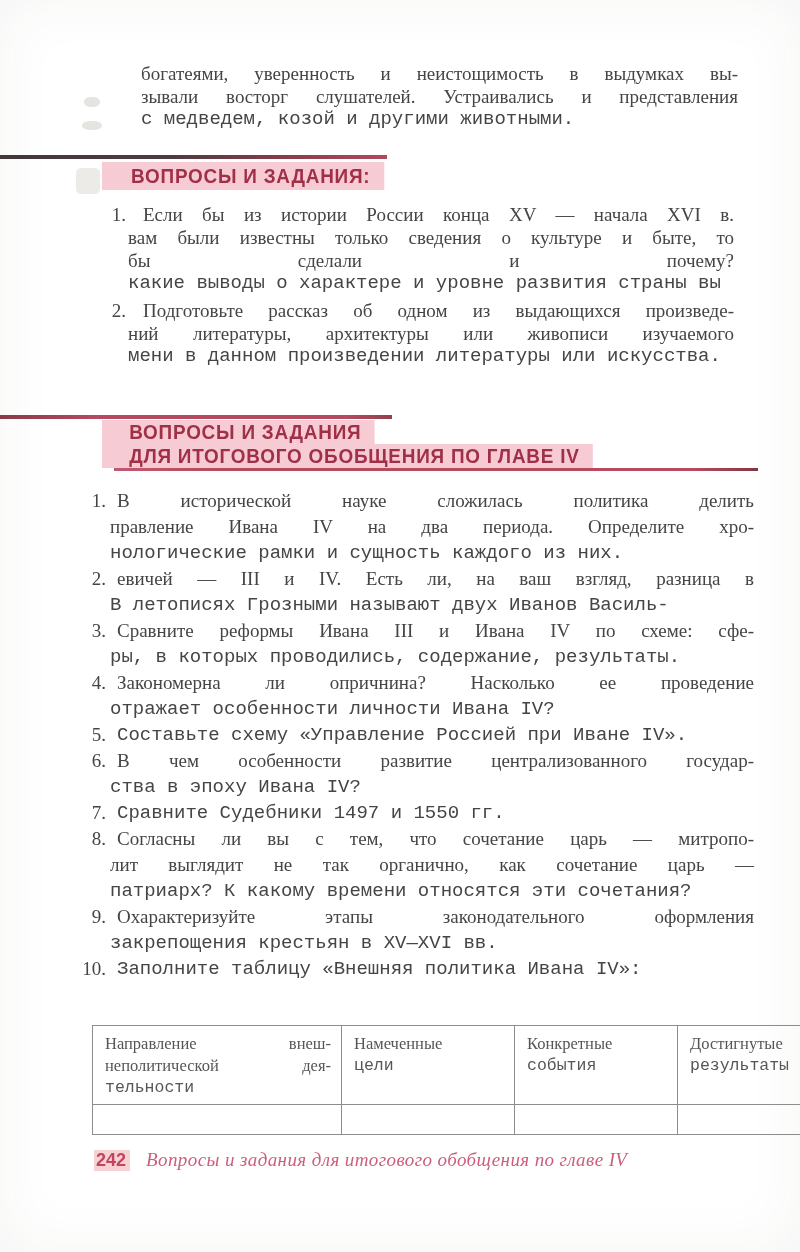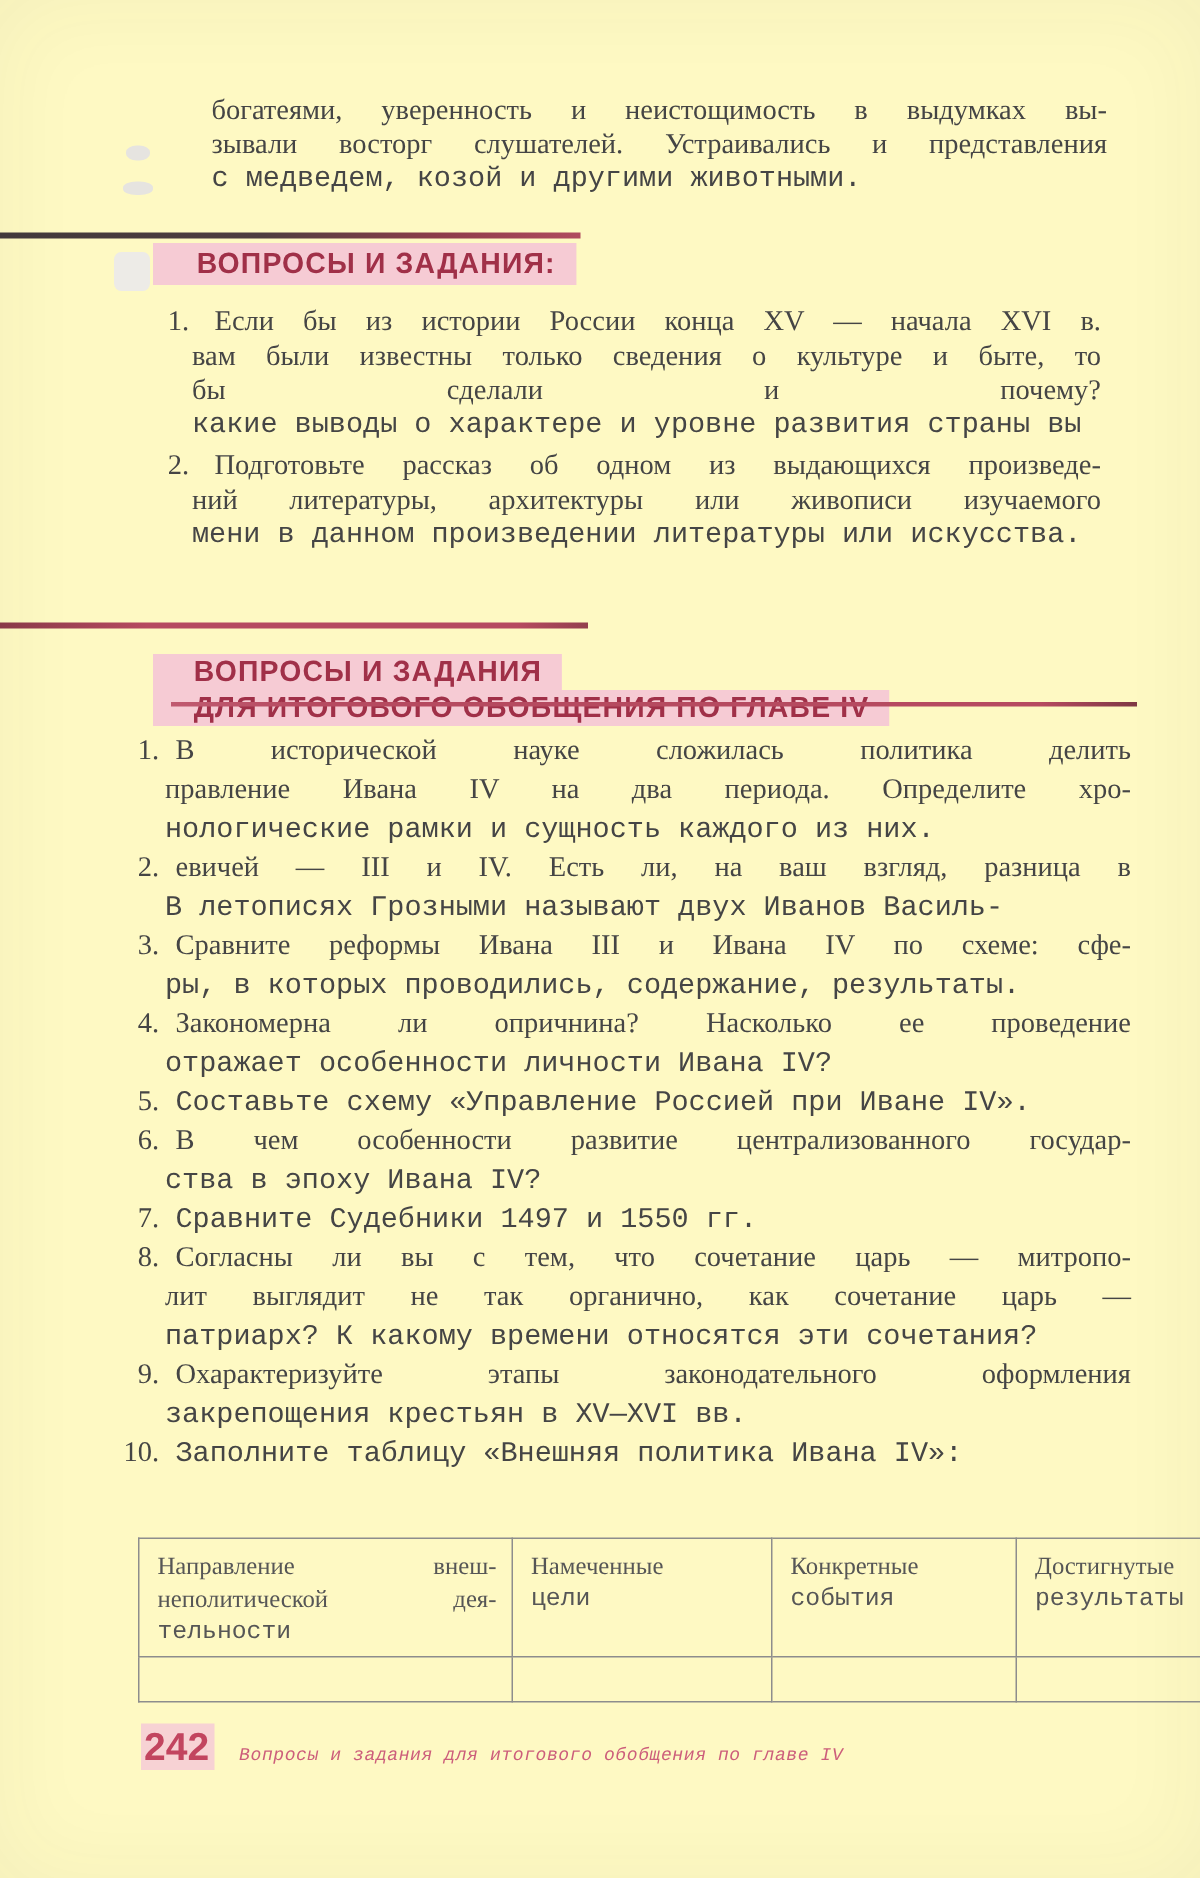--- a/index.html
+++ b/index.html
@@ -1,18 +1,18 @@
 <!DOCTYPE html>
 <html><head>
 <meta charset="utf-8">
 <style>
   html,body { margin:0; padding:0; background:#e8e6e2; }
   .page {
     position:relative; width:800px; height:1252px; margin:0 auto;
-    background:#fef9c3;
+    background:#ffffff;
     box-shadow: inset 0 0 60px rgba(60,50,45,0.05);
     overflow:hidden;
     font-family:"Liberation Serif", serif;
     color:#454545;
   }
   
   .smudge { position:absolute; background:#e6e4e0; border-radius:45%; }
   .s1 { left:84px; top:97px;  width:16px; height:10px; }
   .s2 { left:82px; top:121px; width:20px; height:9px;  }
   .s3 { left:76px; top:168px; width:24px; height:26px; background:#edebe7; border-radius:20%; }
@@ -26,21 +26,21 @@
 
   .rule { position:absolute; }
   .rule1 { left:0; top:155px; width:387px; height:4px;
            background:linear-gradient(90deg,#42393b 0%,#4e3c40 45%,#8c3c4a 75%,#b04a5e 100%); }
   .rule2 { left:0; top:415px; width:392px; height:4px;
            background:linear-gradient(90deg,#8a3a48 0%,#b64a60 25%,#b64a60 88%,#93404e 100%); }
   .rule3 { left:114px; top:468px; width:644px; height:3px;
            background:linear-gradient(90deg,#c05a70 0%,#b64a60 15%,#b64a60 90%,#7e3844 100%); }
 
   .h1wrap { position:absolute; left:102px; top:162px; }
-  .h2wrap { position:absolute; left:102px; top:420px;margin-top:16px; }
+  .h2wrap { position:absolute; left:102px; top:420px; }
   .hl {
     display:table; background:#f6cbd4; color:#a03048;
     font-family:"Liberation Sans", sans-serif; font-weight:700;
     font-size:19.5px; line-height:20px; letter-spacing:0.8px;
     padding:4px 14px 4px 30px; white-space:nowrap;
     transform:scaleX(0.97); transform-origin:left;
   }
   .h2wrap .hl { padding:2px 14px 2px 28px; }
 
   .list { position:absolute; font-size:19px; }
@@ -63,26 +63,26 @@
     font-size:16.5px; color:#565656;
   }
   .qtable th, .qtable td { border:1.3px solid #8d8d8d; vertical-align:top; font-weight:normal; }
   .qtable th { padding:7px 10px 5px 12px; text-align:left; height:66px; }
   .qtable th .tline { line-height:22px; }
   .qtable tr.empty td { height:27px; }
   .c1 { width:226px; } .c2 { width:150px; } .c3 { width:140px; } .c4 { width:147px; }
 
   .footer { position:absolute; left:94px; top:1149px; white-space:nowrap; }
   .pgnum {
-    font-family:"Liberation Sans", sans-serif; font-weight:700; font-size:26px;
+    font-family:"Liberation Sans", sans-serif; font-weight:700; font-size:18px;
     color:#c2455f; background:#f7d2d4; padding:0 4px 1px 2px;
   }
   .flabel {
-    margin-left:12px; font-family:Liberation Mono, monospace; font-style:italic;
-    font-size:12px; color:#cc5e7b; letter-spacing:0.4px;
+    margin-left:12px; font-family:Liberation Serif, serif; font-style:italic;
+    font-size:19px; color:#cc5e7b; letter-spacing:0.4px;
   }
 </style>
 </head>
 <body>
 
 <div class="page">
 
   <div class="smudge s1"></div>
   <div class="smudge s2"></div>
   <div class="smudge s3"></div>

